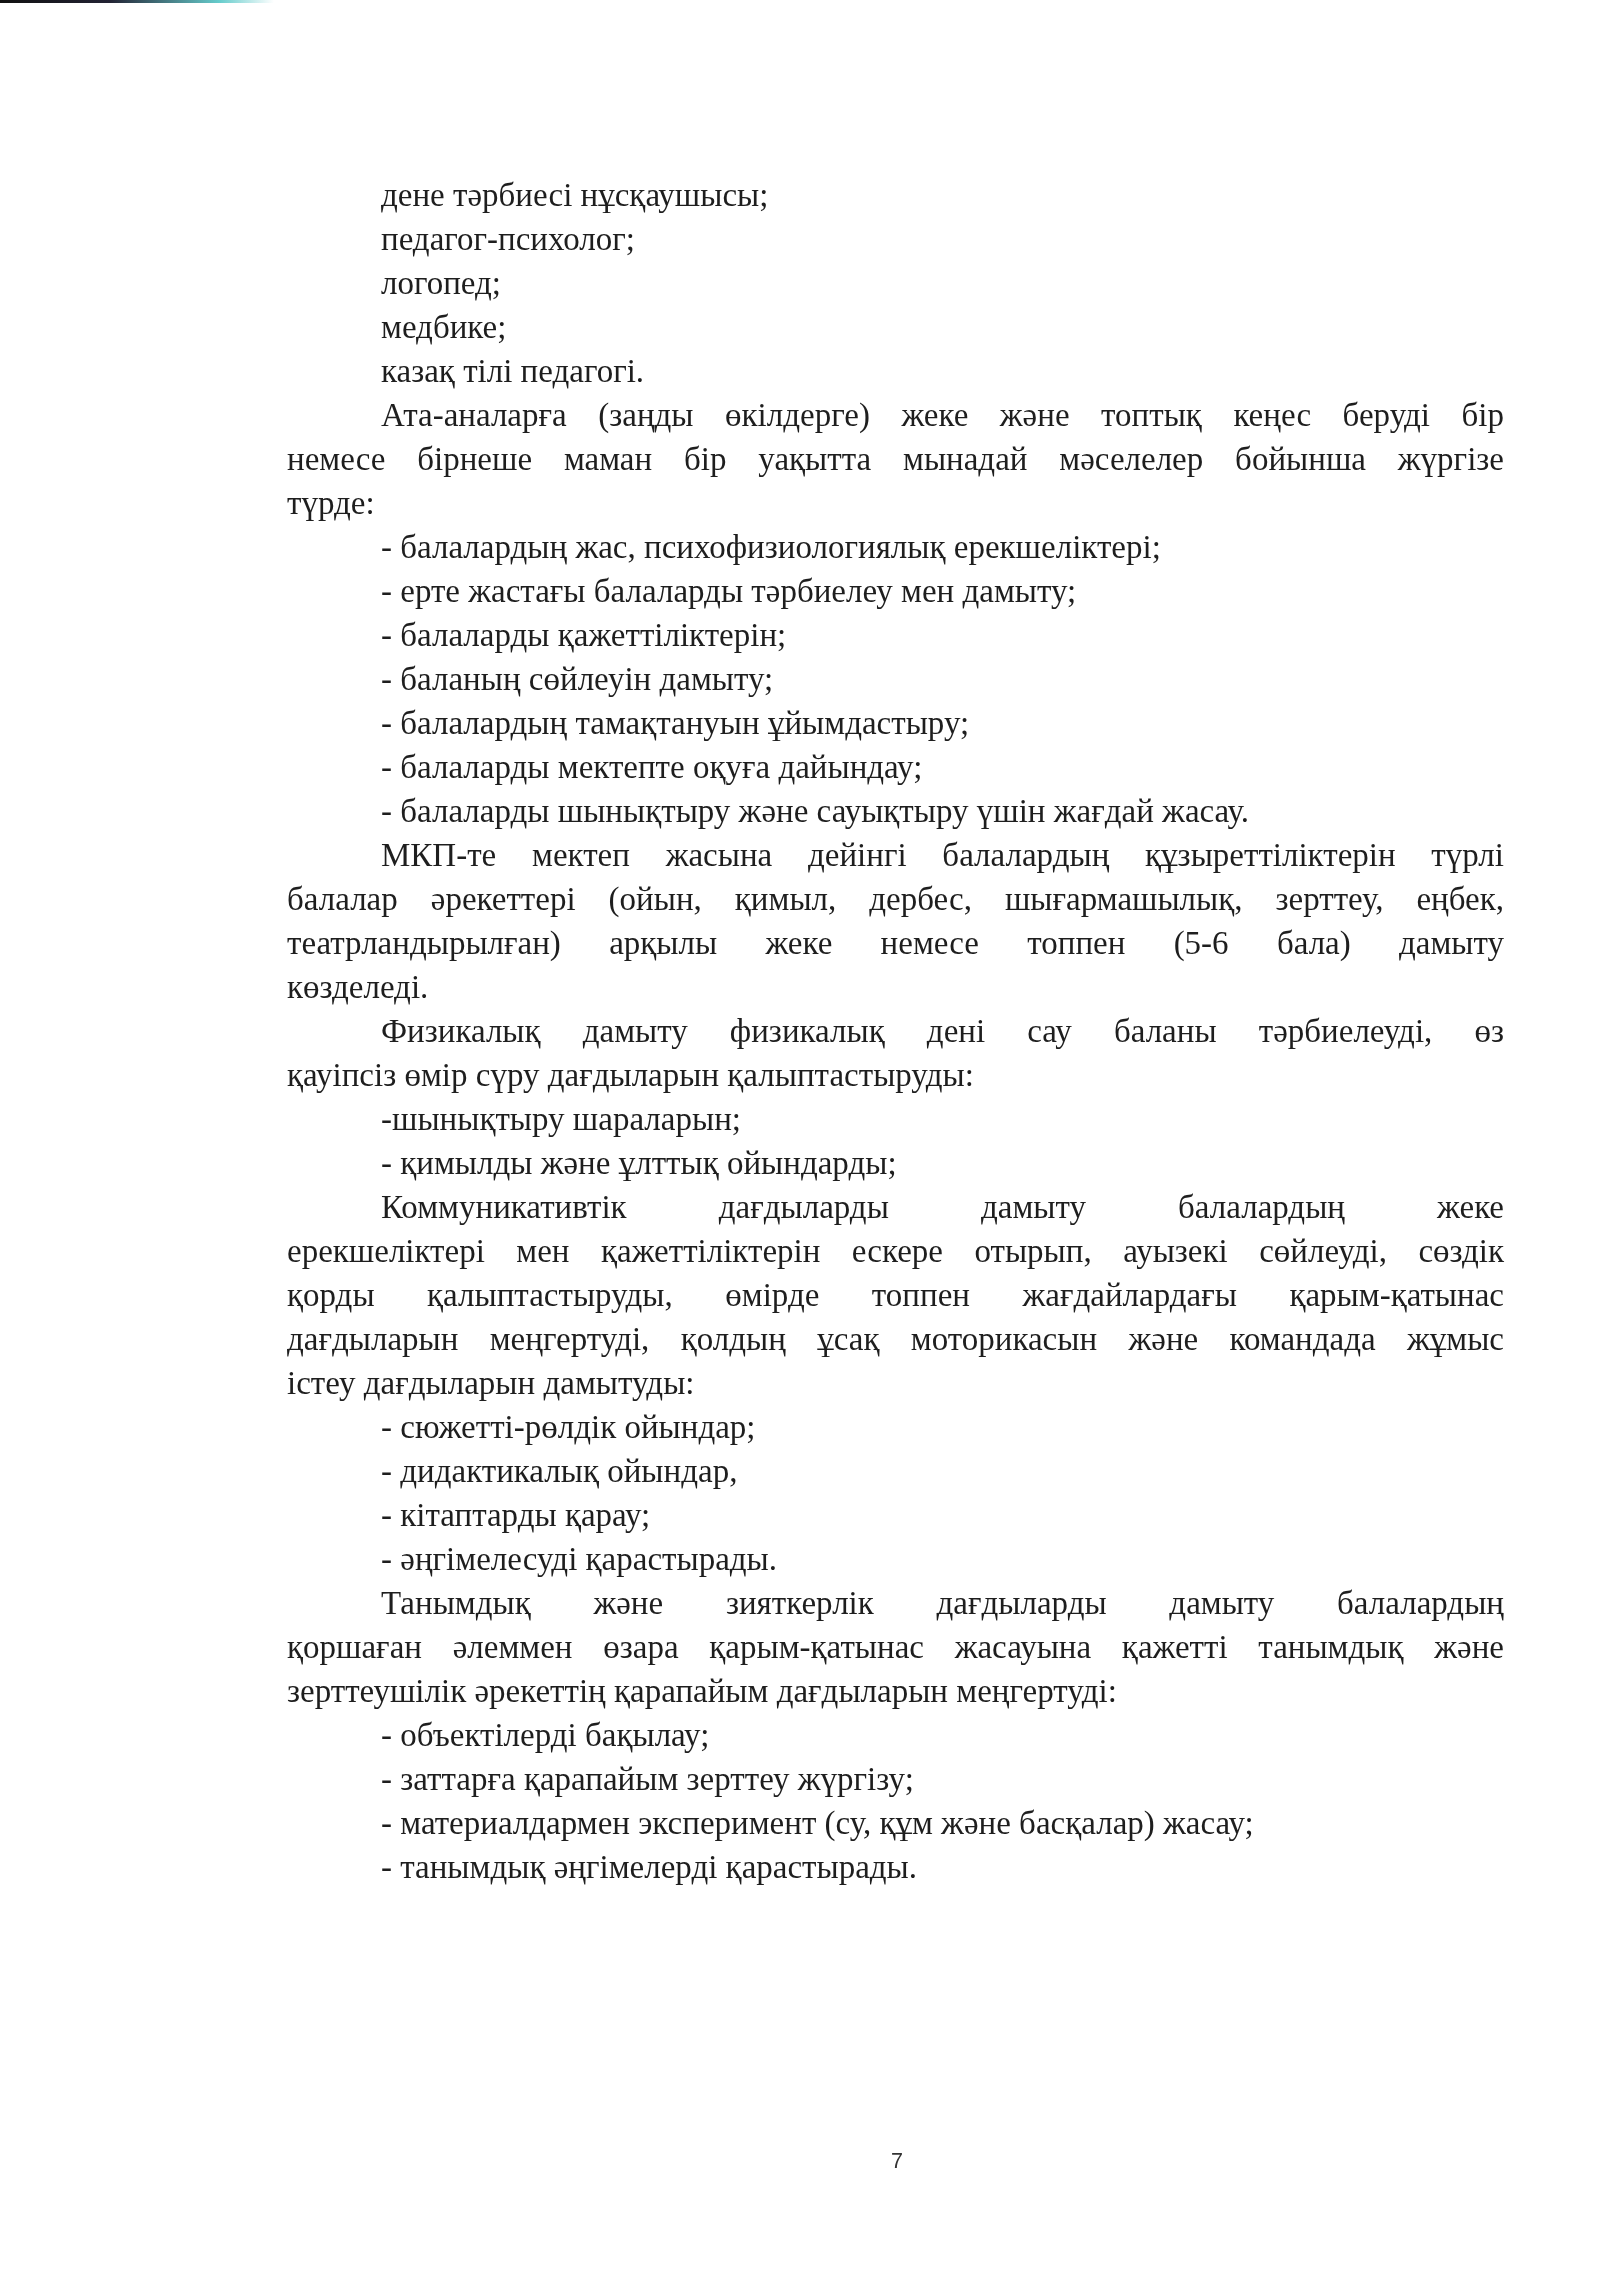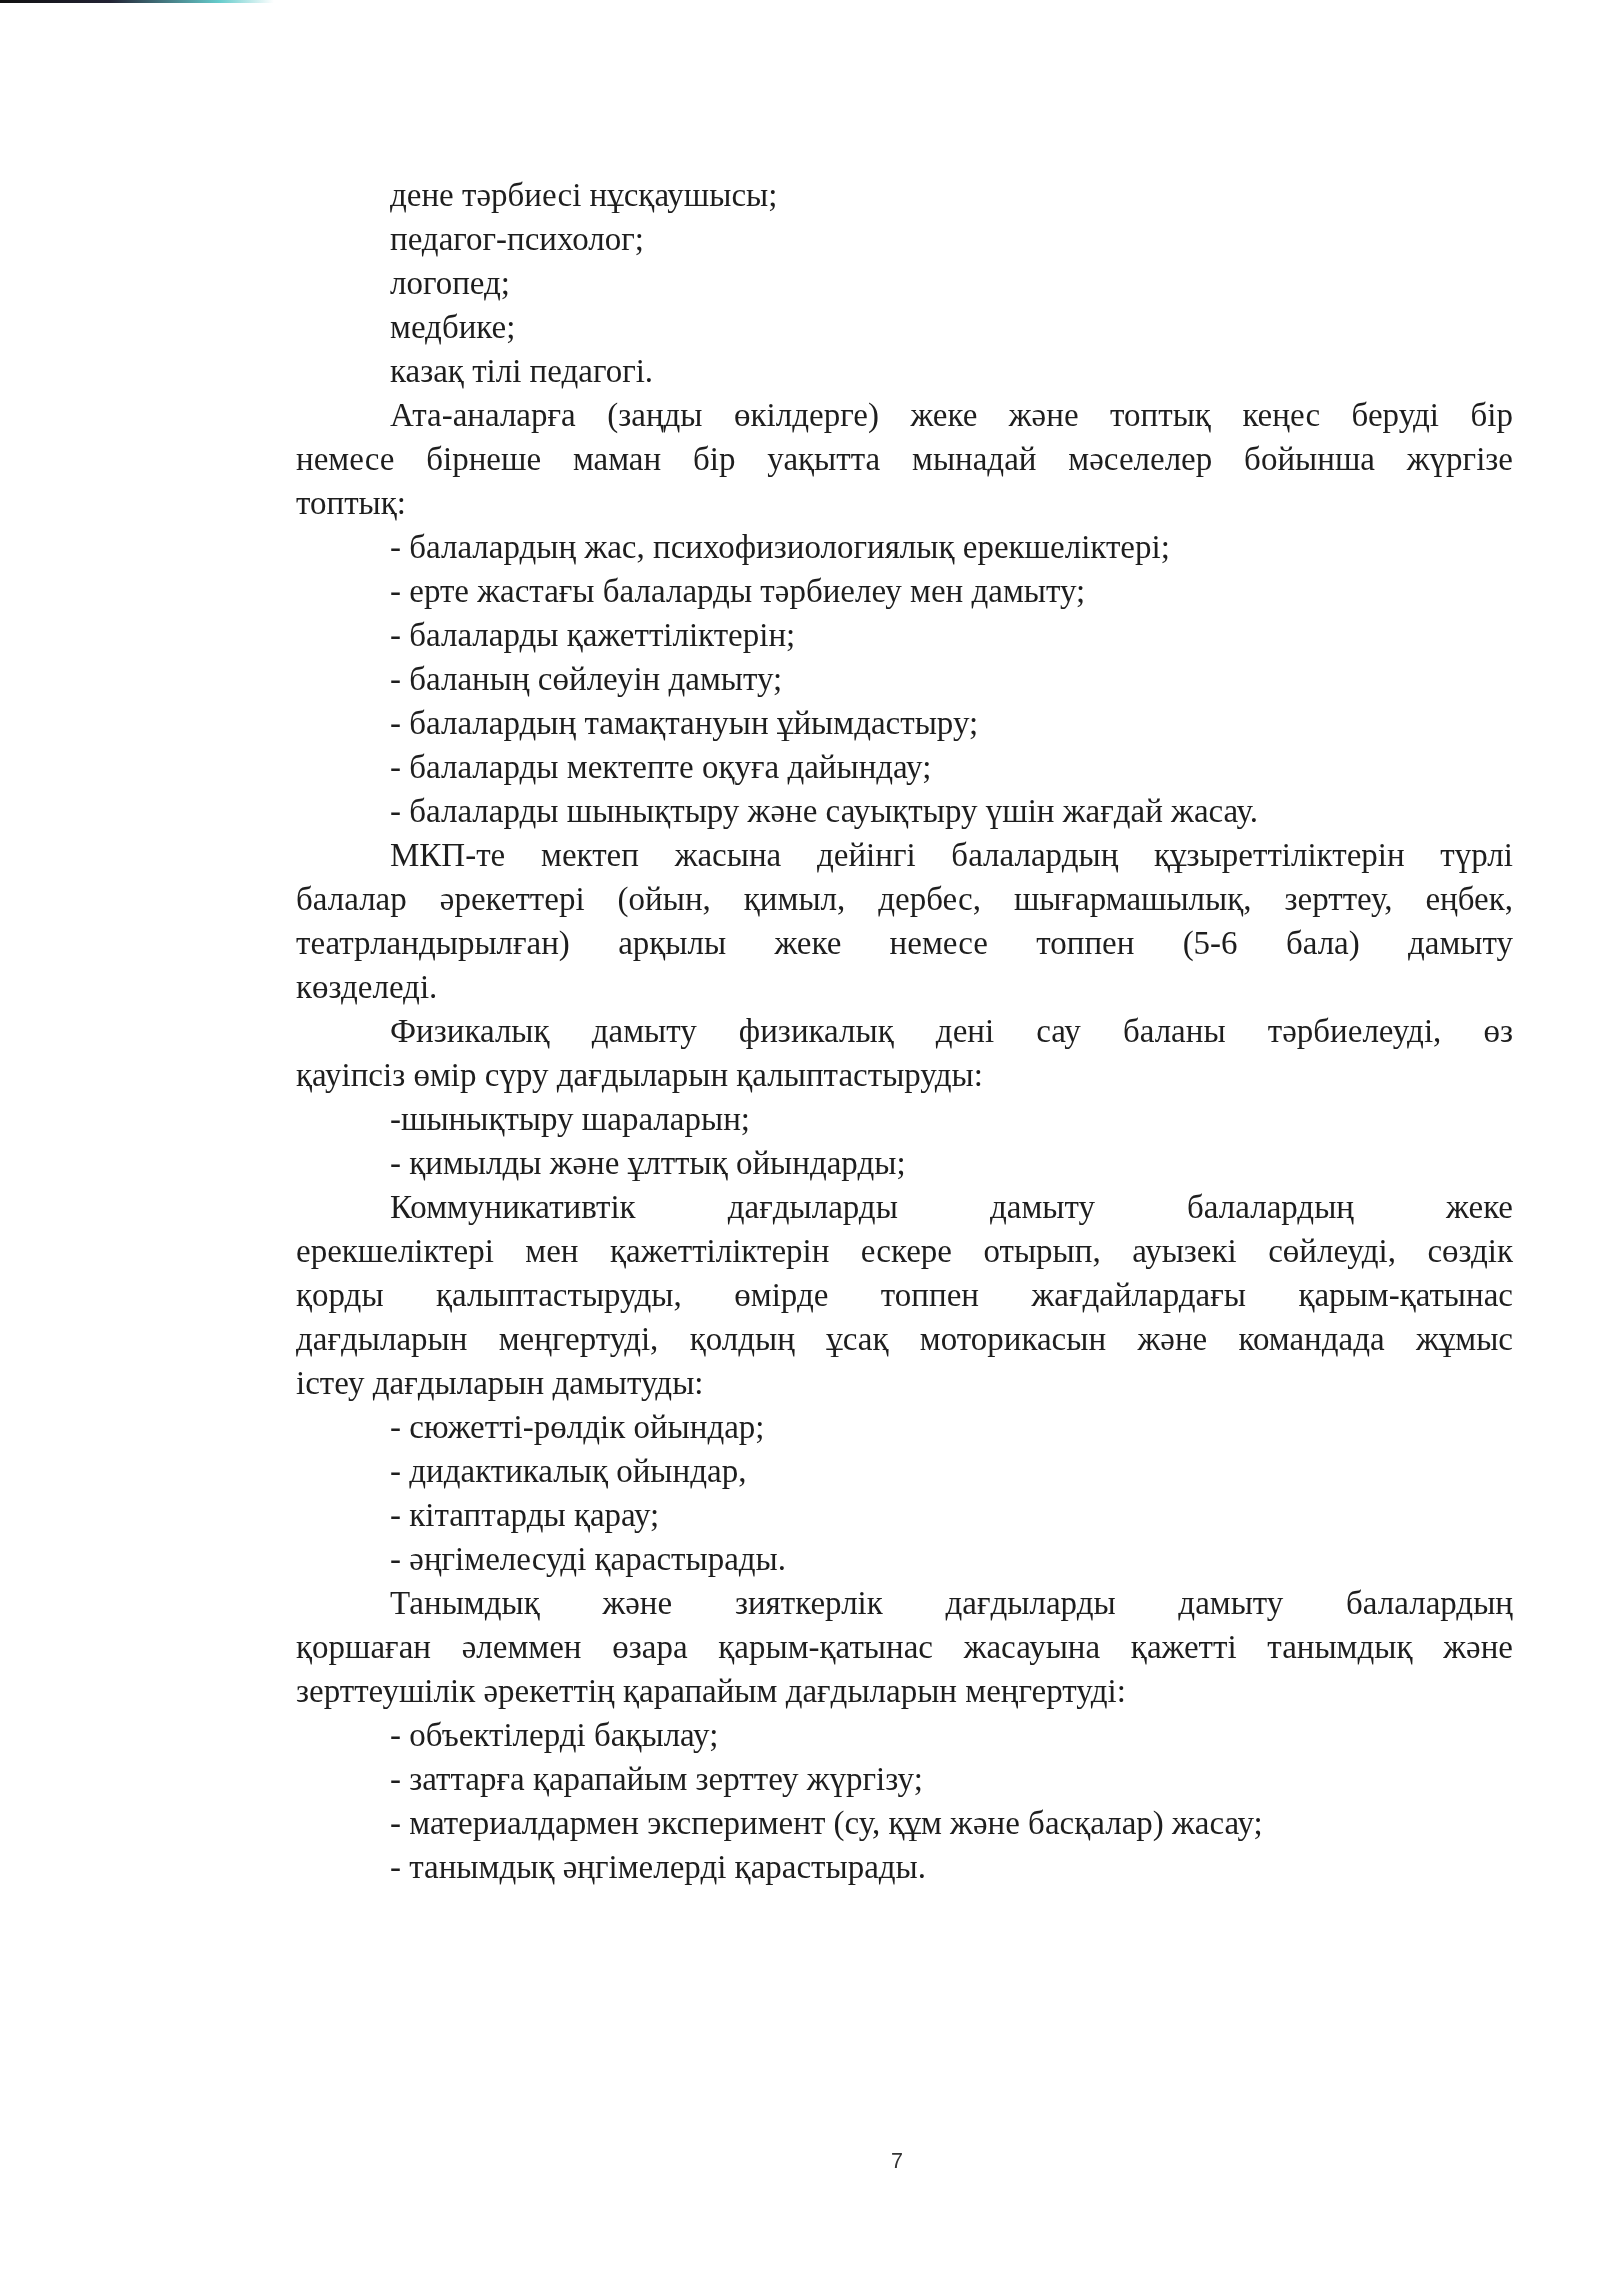--- a/index.html
+++ b/index.html
@@ -7,21 +7,21 @@
     width: 1621px; height: 2292px; position: relative; overflow: hidden;
     background: #ffffff;
     font-family: "Liberation Serif", "DejaVu Serif", serif;
     color: #1e1e1e;
   }
   .scan-edge {
     position: absolute; left: 0; top: 0; width: 274px; height: 2.9px;
     background: linear-gradient(90deg, #111 0%, #223 40%, #6cc 80%, rgba(255,255,255,0) 100%);
   }
   .page {
-    position: absolute; left: 296px; top: 173px; width: 1217px;
+    position: absolute; left: 287px; top: 173px; width: 1217px;
     font-size: 33px; line-height: 44px;
   }
   .line { white-space: nowrap; height: 44px; }
   .ind { padding-left: 94px; }
   .just { text-align: justify; text-align-last: justify; white-space: normal; }
   .it { }
   .page-number {
     position: absolute; left: 0; width: 1794px; top: 2148px; text-align: center;
     font-family: "Liberation Sans", "DejaVu Sans", sans-serif; font-size: 21.6px; color: #333;
   }
@@ -36,21 +36,21 @@
     <div class="line ind">дене тәрбиесі нұсқаушысы;</div>
     <div class="line ind">педагог-психолог;</div>
     <div class="line ind">логопед;</div>
     <div class="line ind">медбике;</div>
     <div class="line ind">казақ тілі педагогі.</div>
   </div>
 
   <div>
     <div class="line ind just">Ата-аналарға (заңды өкілдерге) жеке және топтық кеңес беруді бір</div>
     <div class="line just">немесе бірнеше маман бір уақытта мынадай мәселелер бойынша жүргізе</div>
-    <div class="line">топтық:</div>
+    <div class="line">түрде:</div>
     <div class="line ind">- балалардың жас, психофизиологиялық ерекшеліктері;</div>
     <div class="line ind">- ерте жастағы балаларды тәрбиелеу мен дамыту;</div>
     <div class="line ind">- балаларды қажеттіліктерін;</div>
     <div class="line ind">- баланың сөйлеуін дамыту;</div>
     <div class="line ind">- балалардың тамақтануын ұйымдастыру;</div>
     <div class="line ind">- балаларды мектепте оқуға дайындау;</div>
     <div class="line ind">- балаларды шынықтыру және сауықтыру үшін жағдай жасау.</div>
   </div>
 
   <div>

